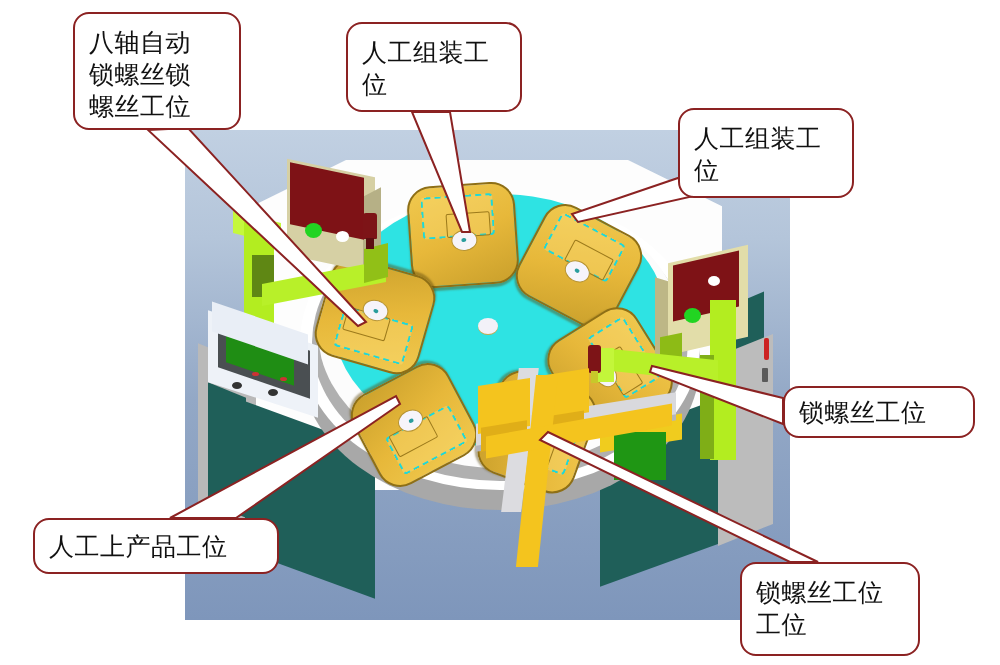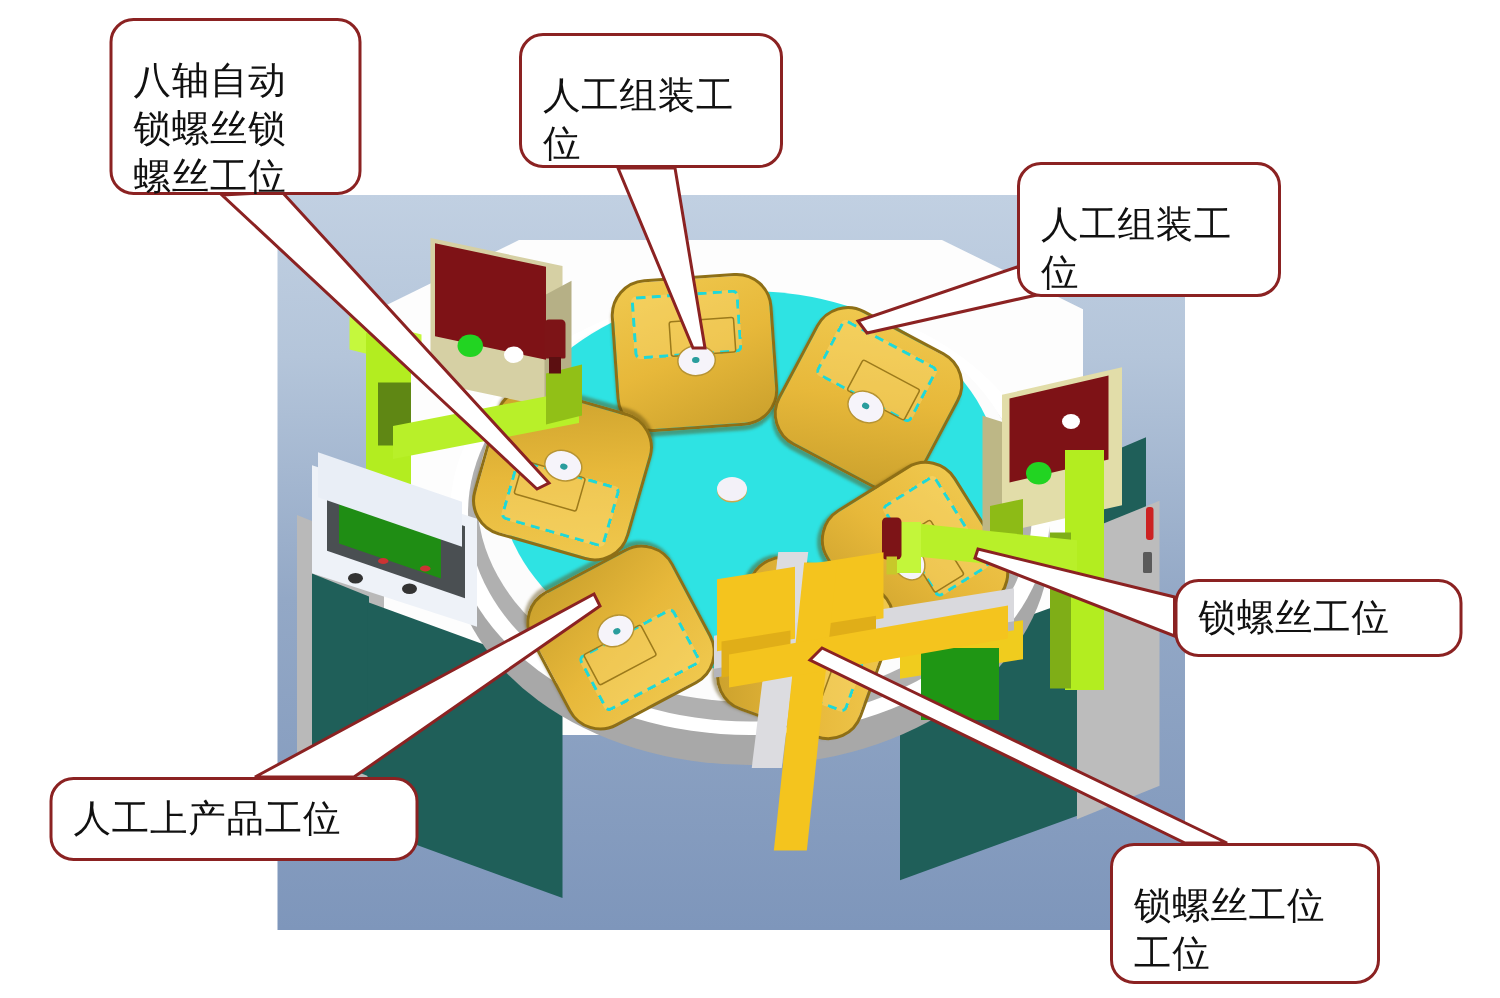--- a/index.html
+++ b/index.html
@@ -594,21 +594,21 @@
   
   .callout {
     position: absolute;
     background: #ffffff;
     border: 2px solid #8b2222;
     border-radius: 16px;
     color: #111111;
     font-size: 25px;
     line-height: 1.28;
     letter-spacing: 0.5px;
-    padding: 24px 14px;
+    padding: 12px 14px;
     box-sizing: border-box;
     white-space: pre-line;
     z-index: 6;
   }
   #co-eight   { left: 73px;  top: 12px;  width: 168px; height: 118px; }
   #co-manual1 { left: 346px; top: 22px;  width: 176px; height: 90px; }
   #co-manual2 { left: 678px; top: 108px; width: 176px; height: 90px; }
   #co-screw   { left: 783px; top: 386px; width: 192px; height: 52px;
                 display: flex; align-items: center; }
   #co-load    { left: 33px;  top: 518px; width: 246px; height: 56px;

